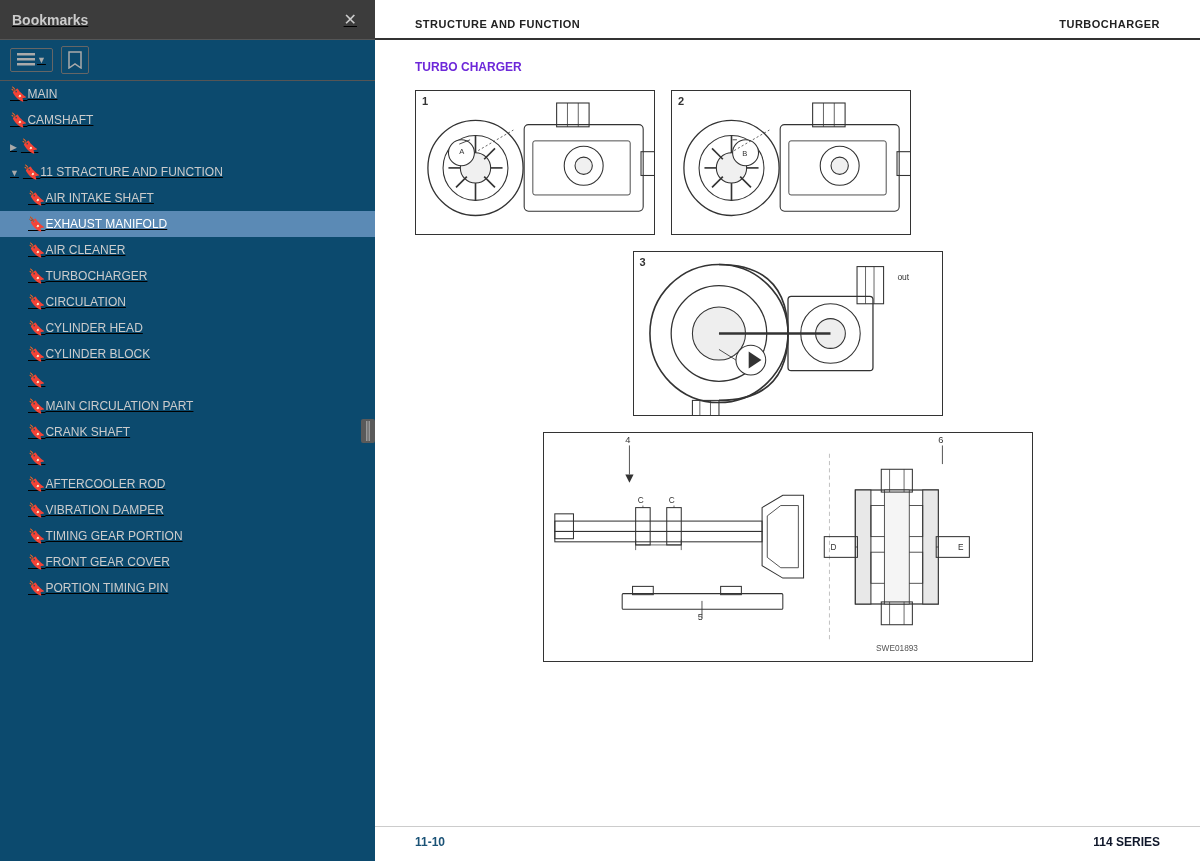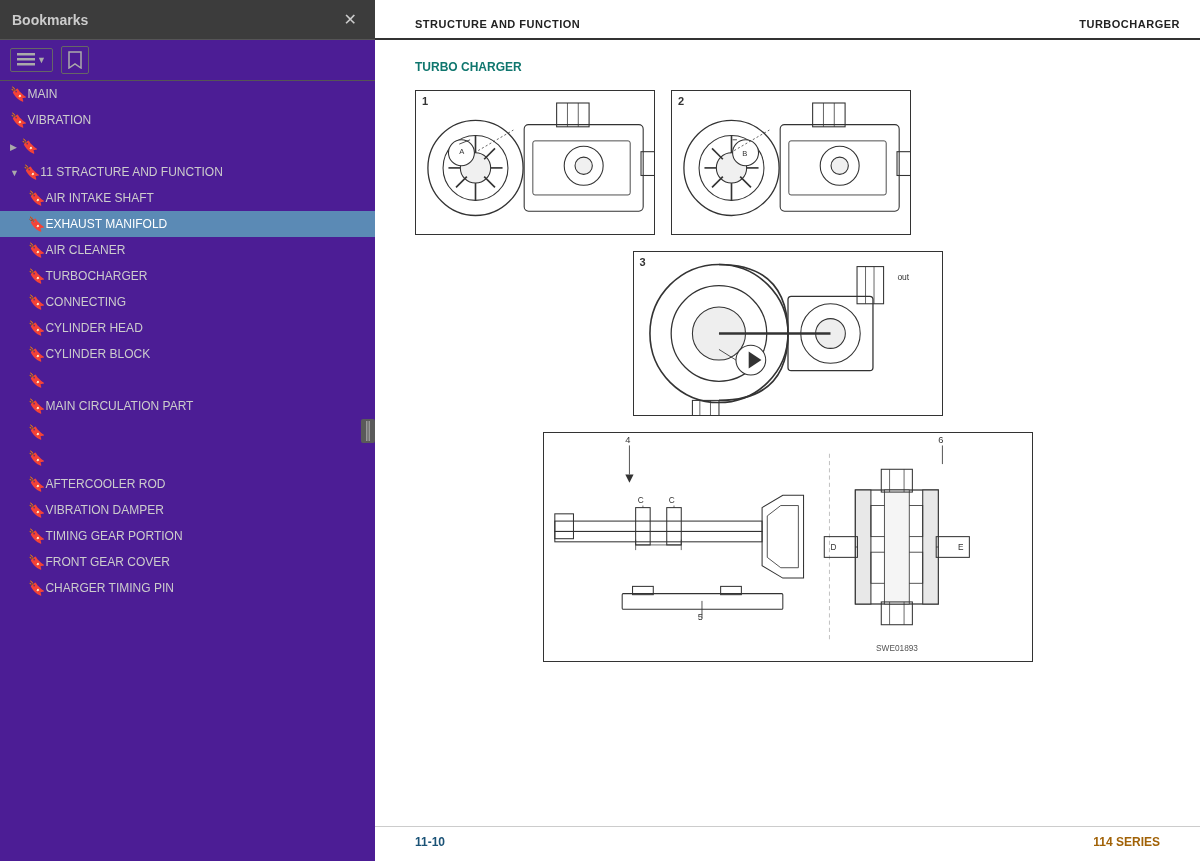--- a/index.html
+++ b/index.html
@@ -9,25 +9,26 @@
       display: flex;
       font-family: Arial, sans-serif;
       background: #3c3c3c;
       overflow: hidden;
     }
 
     
     .left-panel {
       width: 375px;
       min-width: 375px;
-      background: #4c1d95;
+      background: #0c4a6e;
       display: flex;
       flex-direction: column;
       height: 861px;
       position: relative;
+      text-decoration: underline;
     }
 
     .bookmarks-header {
       display: flex;
       align-items: center;
       justify-content: space-between;
       padding: 8px 12px;
       background: #3c3c3c;
       color: #ccc;
       font-size: 14px;
@@ -155,21 +156,21 @@
       display: flex;
       flex-direction: column;
       height: 861px;
       overflow: hidden;
     }
 
     .page-header {
       display: flex;
       justify-content: space-between;
       align-items: flex-end;
-      padding: 18px 20px 8px 40px;
+      padding: 18px 40px 8px 40px;
       border-bottom: 2px solid #333;
     }
 
     .header-left {
       font-size: 11px;
       font-weight: 700;
       color: #222;
       letter-spacing: 0.5px;
       text-transform: uppercase;
     }
@@ -184,21 +185,21 @@
 
     .page-content {
       flex: 1;
       padding: 20px 40px;
       overflow-y: auto;
     }
 
     .section-title {
       font-size: 12px;
       font-weight: 700;
-      color: #0f766e;
+      color: #6d28d9;
       margin-bottom: 16px;
       text-transform: uppercase;
     }
 
     .diagrams-top {
       display: flex;
       gap: 16px;
       margin-bottom: 16px;
     }
 
@@ -252,21 +253,21 @@
 
     .page-number {
       font-size: 12px;
       font-weight: 600;
       color: #1a5276;
     }
 
     .series-name {
       font-size: 12px;
       font-weight: 600;
-      color: #a16207;
+      color: #0f172a;
     }
 
     
     .diagram-svg {
       width: 100%;
       height: 100%;
     }
 
     
     svg text {
@@ -300,21 +301,21 @@
 
   <div class="bookmarks-list">
 
     <div class="bookmark-item level-1">
       <span class="bk-icon">🔖</span>
       <span class="bookmark-item-label">MAIN</span>
     </div>
 
     <div class="bookmark-item level-1">
       <span class="bk-icon">🔖</span>
-      <span class="bookmark-item-label">VIBRATION</span>
+      <span class="bookmark-item-label">CAMSHAFT</span>
     </div>
 
     <div class="bookmark-item level-1">
       <span class="expand-arrow arrow-right" style="margin-right:4px;"></span>
       <span class="bk-icon">🔖</span>
     </div>
 
     <div class="bookmark-item level-1">
       <span class="expand-arrow arrow-down" style="margin-right:4px;"></span>
       <span class="bk-icon">🔖</span>
@@ -336,21 +337,21 @@
       <span class="bookmark-item-label">AIR CLEANER</span>
     </div>
 
     <div class="bookmark-item level-2">
       <span class="bk-icon">🔖</span>
       <span class="bookmark-item-label">TURBOCHARGER</span>
     </div>
 
     <div class="bookmark-item level-2">
       <span class="bk-icon">🔖</span>
-      <span class="bookmark-item-label">CONNECTING</span>
+      <span class="bookmark-item-label">CIRCULATION</span>
     </div>
 
     <div class="bookmark-item level-2">
       <span class="bk-icon">🔖</span>
       <span class="bookmark-item-label">CYLINDER HEAD</span>
     </div>
 
     <div class="bookmark-item level-2">
       <span class="bk-icon">🔖</span>
       <span class="bookmark-item-label">CYLINDER BLOCK</span>
@@ -360,20 +361,21 @@
       <span class="bk-icon">🔖</span>
     </div>
 
     <div class="bookmark-item level-2">
       <span class="bk-icon">🔖</span>
       <span class="bookmark-item-label">MAIN CIRCULATION PART</span>
     </div>
 
     <div class="bookmark-item level-2">
       <span class="bk-icon">🔖</span>
+      <span class="bookmark-item-label">CRANK SHAFT</span>
     </div>
 
     <div class="bookmark-item level-2">
       <span class="bk-icon">🔖</span>
     </div>
 
     <div class="bookmark-item level-2">
       <span class="bk-icon">🔖</span>
       <span class="bookmark-item-label">AFTERCOOLER ROD</span>
     </div>
@@ -388,21 +390,21 @@
       <span class="bookmark-item-label">TIMING GEAR PORTION</span>
     </div>
 
     <div class="bookmark-item level-2">
       <span class="bk-icon">🔖</span>
       <span class="bookmark-item-label">FRONT GEAR COVER</span>
     </div>
 
     <div class="bookmark-item level-2">
       <span class="bk-icon">🔖</span>
-      <span class="bookmark-item-label">CHARGER TIMING PIN</span>
+      <span class="bookmark-item-label">PORTION TIMING PIN</span>
     </div>
 
   </div>
 
   <div class="resize-handle">
     <svg width="6" height="20" viewBox="0 0 6 20">
       <rect x="1" y="0" width="1.5" height="20" fill="#999"></rect>
       <rect x="3.5" y="0" width="1.5" height="20" fill="#999"></rect>
     </svg>
   </div>

